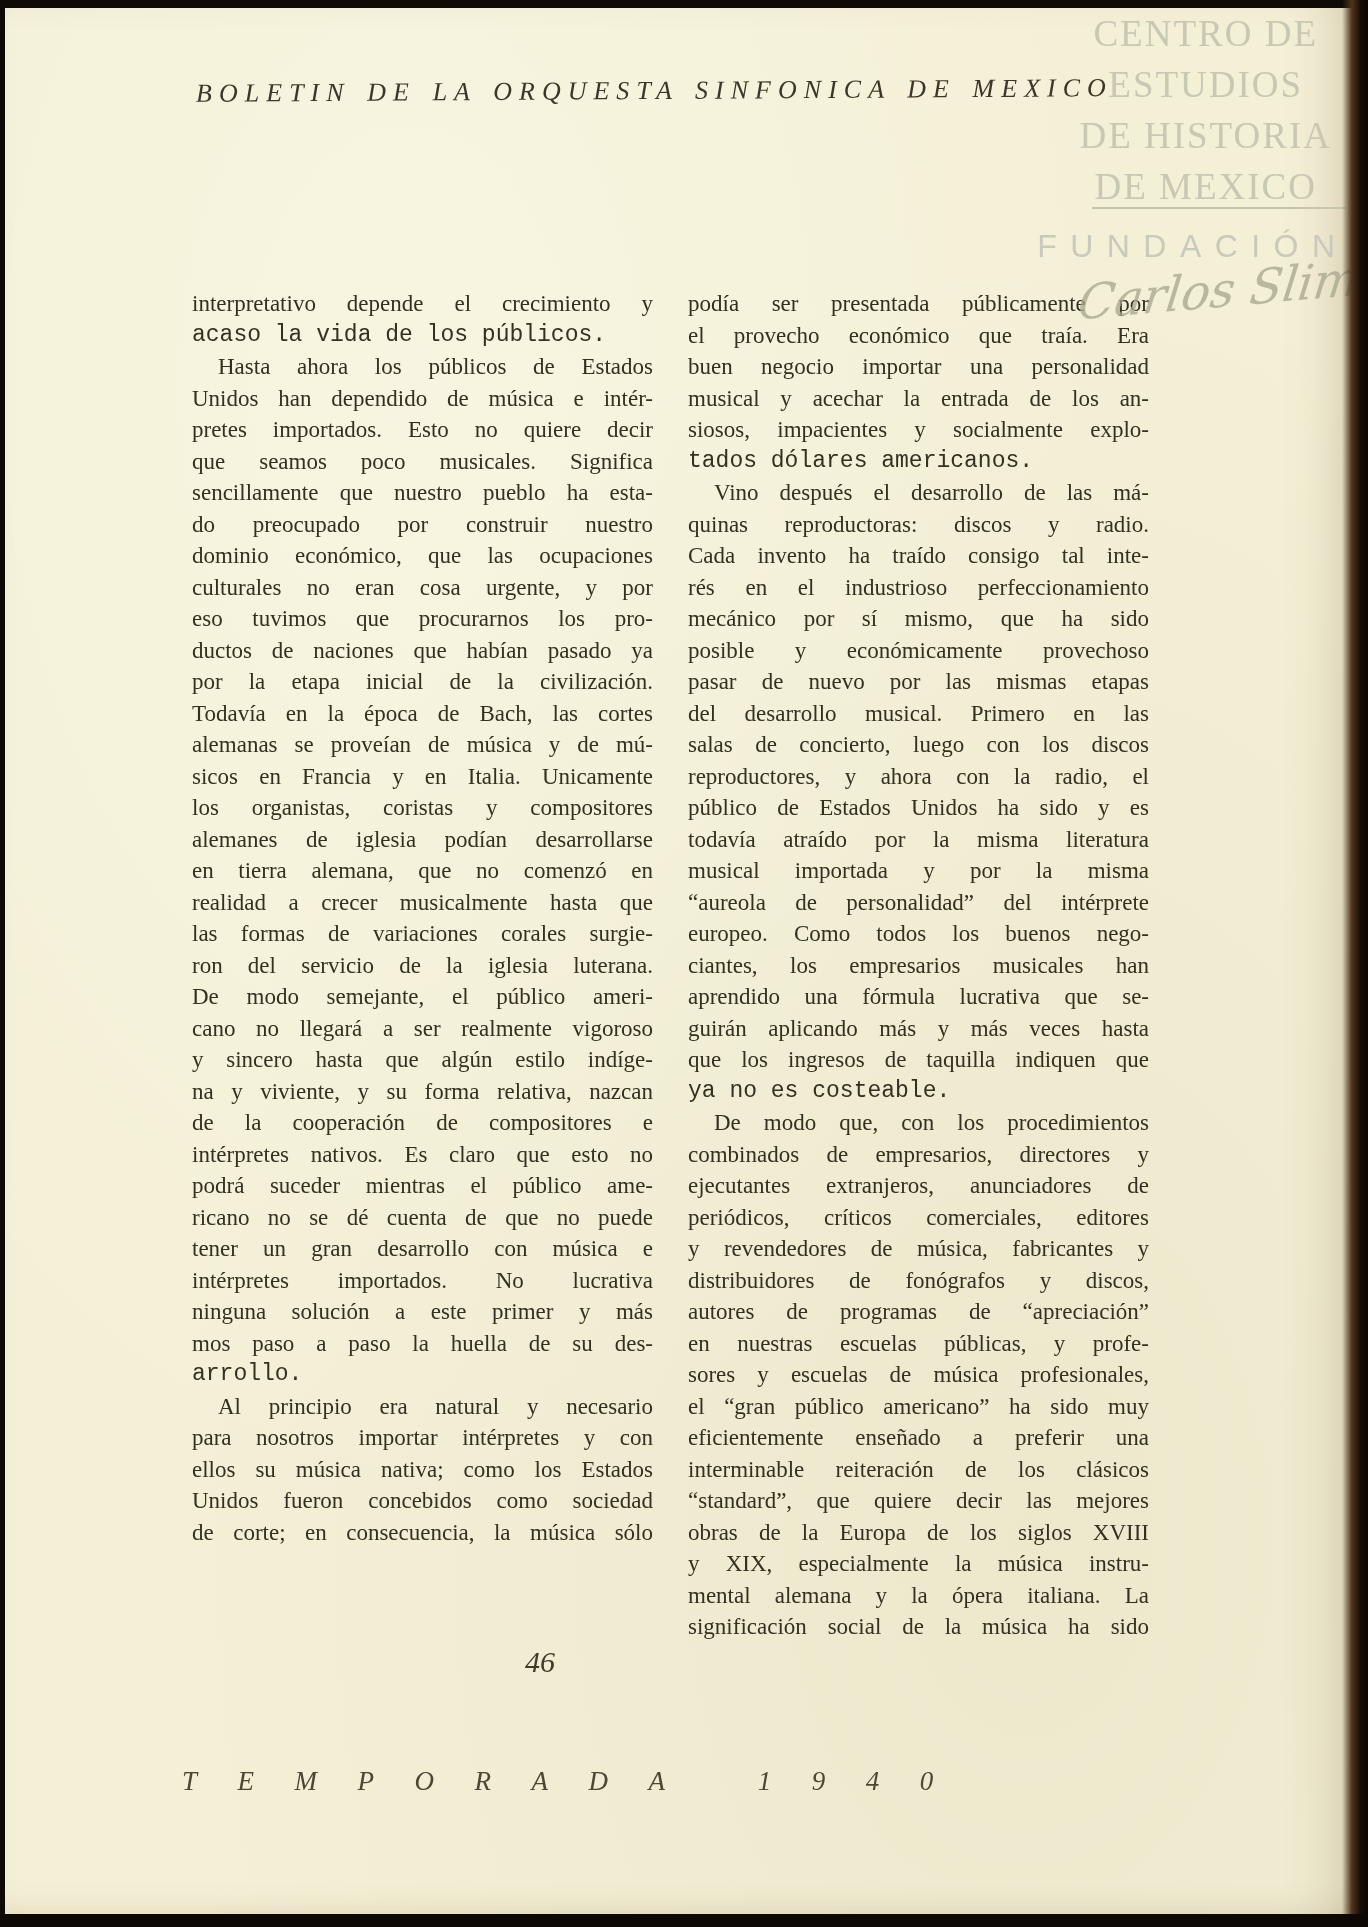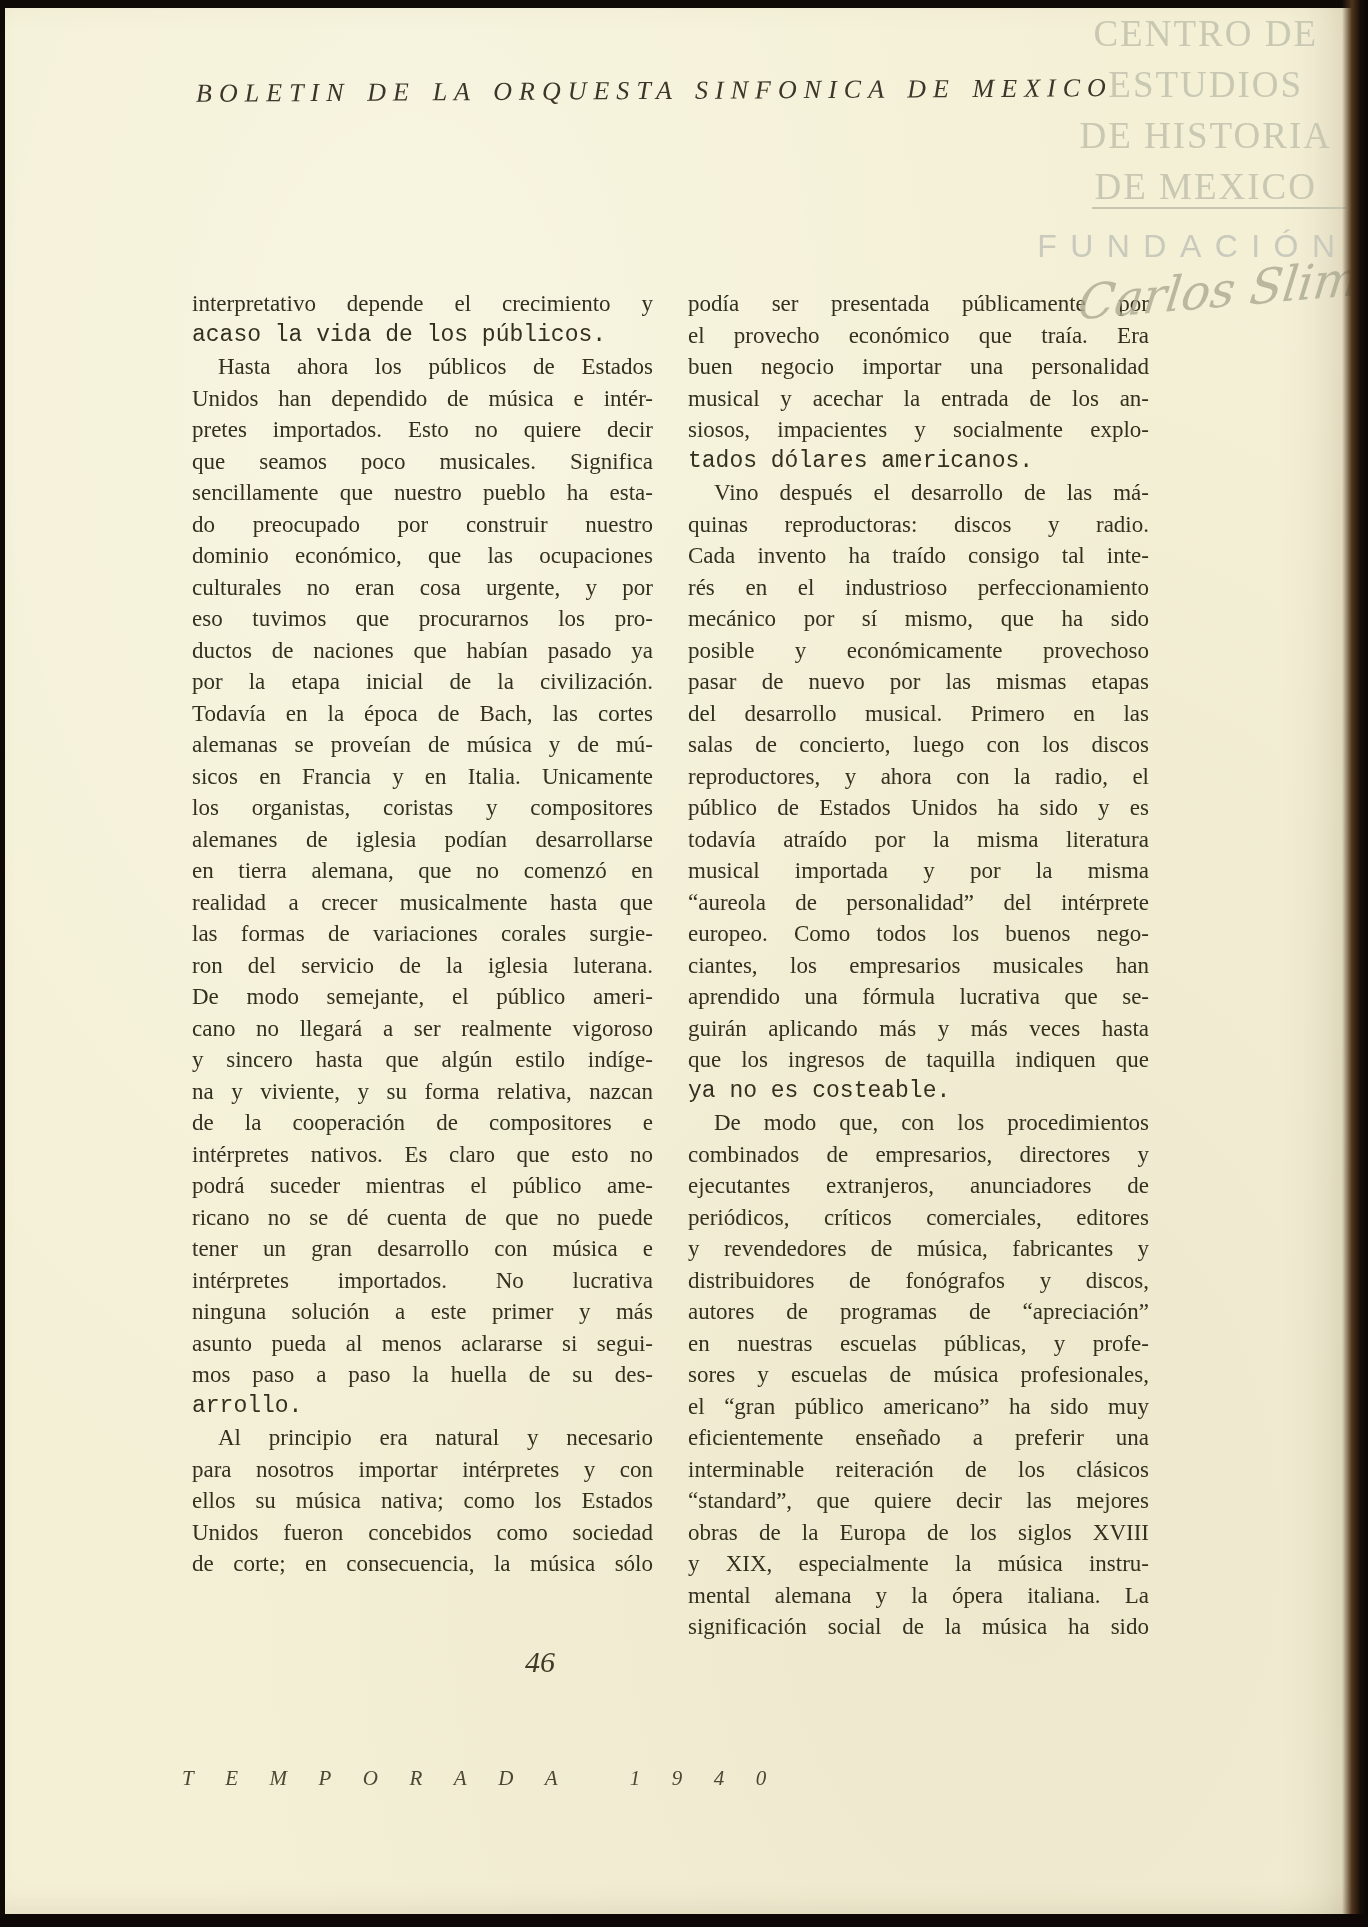--- a/index.html
+++ b/index.html
@@ -67,21 +67,21 @@
   .line.end::after { width:0; }
   .line.indent { padding-left:26px; }
 
   
   .page-number {
     position:absolute; top:1645px; left:525px;
     font-style:italic; font-size:30px; color:#403a28;
   }
   .footer {
     position:absolute; top:1766px; left:182px;
-    font-style:italic; font-size:21px; letter-spacing:1.5em; word-spacing:0.2em;
+    font-style:italic; font-size:27px; letter-spacing:1.5em; word-spacing:0.2em;
     color:#4c4734; white-space:nowrap;text-align:center;
   }
 </style>
 </head>
 <body>
 
 <div class="page">
 
   <div class="header">BOLETIN DE LA ORQUESTA SINFONICA DE MEXICO</div>
 
@@ -122,21 +122,20 @@
       <div class="line">cano no llegará a ser realmente vigoroso</div>
       <div class="line">y sincero hasta que algún estilo indíge-</div>
       <div class="line">na y viviente, y su forma relativa, nazcan</div>
       <div class="line">de la cooperación de compositores e</div>
       <div class="line">intérpretes nativos. Es claro que esto no</div>
       <div class="line">podrá suceder mientras el público ame-</div>
       <div class="line">ricano no se dé cuenta de que no puede</div>
       <div class="line">tener un gran desarrollo con música e</div>
       <div class="line">intérpretes importados. No lucrativa</div>
       <div class="line">ninguna solución a este primer y más</div>
-      <div class="line">asunto pueda al menos aclararse si segui-</div>
       <div class="line">mos paso a paso la huella de su des-</div>
       <div class="line end">arrollo.</div>
       <div class="line indent">Al principio era natural y necesario</div>
       <div class="line">para nosotros importar intérpretes y con</div>
       <div class="line">ellos su música nativa; como los Estados</div>
       <div class="line">Unidos fueron concebidos como sociedad</div>
       <div class="line">de corte; en consecuencia, la música sólo</div>
     </div>
   <div class="column column-right">
       <div class="line">podía ser presentada públicamente por</div>

